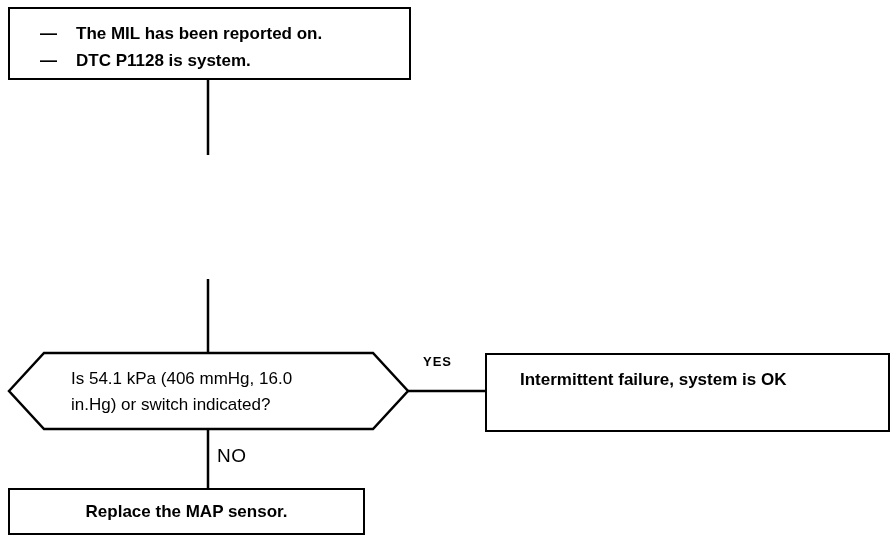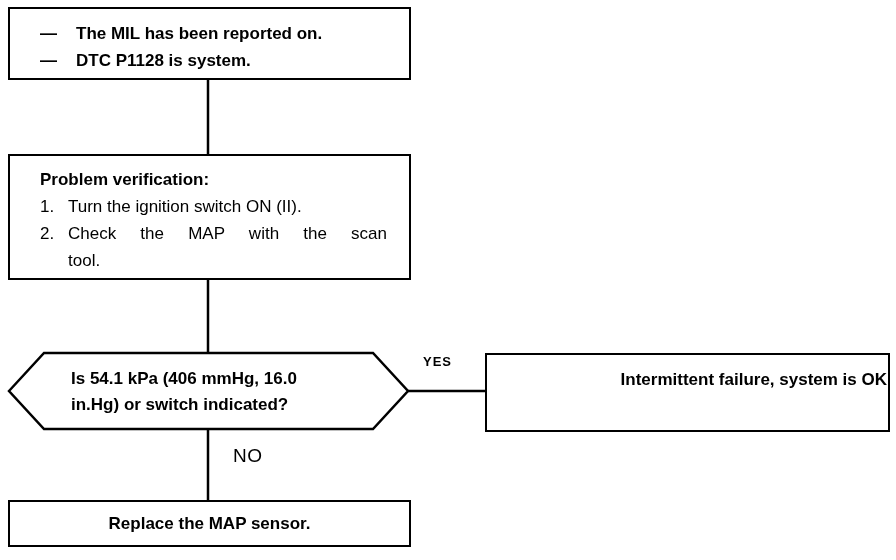--- a/index.html
+++ b/index.html
@@ -66,53 +66,51 @@
     flex: 1 1 auto;
   }
   .justify-line {
     text-align: justify;
     text-align-last: justify;
   }
   .decision-text {
     position: absolute;
     left: 71px; top: 366px;
     width: 320px;
-    font-weight: 700;
+    font-weight: 400;
     font-size: 17px;
     line-height: 26px;
   }
   .yes-label {
     position: absolute;
     left: 423px; top: 354px;
     font-weight: 700;
     font-size: 13px;
     letter-spacing: 1px;
   }
   .no-label {
     position: absolute;
     left: 217px; top: 445px;
     font-weight: 400;
     font-size: 19px;
     letter-spacing: 0.5px;
-    margin-left: 16px;
   }
   .intermittent-box {
     left: 485px; top: 353px;
     width: 405px; height: 79px;
-    padding: 11px 1px 0 33px;
-    text-align: right;
+    padding: 11px 8px 0 33px;
   }
   .intermittent-line {
     font-weight: 700;
     font-size: 17px;
     line-height: 28px;
   }
   .action-box {
-    left: 8px; top: 500px;
-    width: 403px; height: 47px;
+    left: 8px; top: 488px;
+    width: 357px; height: 47px;
     display: flex;
     align-items: center;
     justify-content: center;
   }
   .action-text {
     font-weight: 700;
     font-size: 17px;
   }
 </style>
 </head>
@@ -132,34 +130,20 @@
     <div class="symptom-row">
       <span class="symptom-dash">—</span>
       <span>The MIL has been reported on.</span>
     </div>
     <div class="symptom-row">
       <span class="symptom-dash">—</span>
       <span>DTC P1128 is system.</span>
     </div>
   </div>
 
-  <div class="box verification-box">
-    <div class="verification-title">Problem verification:</div>
-    <div class="step-row">
-      <span class="step-num">1.</span>
-      <span class="step-text">Turn the ignition switch ON (II).</span>
-    </div>
-    <div class="step-row">
-      <span class="step-num">2.</span>
-      <span class="step-text">
-        <span style="display:block" class="justify-line">Check the MAP with the scan</span>
-        <span style="display:block">tool.</span>
-      </span>
-    </div>
-  </div>
 
   <div class="decision-text">
     <div>Is 54.1 kPa (406 mmHg, 16.0</div>
     <div>in.Hg) or switch indicated?</div>
   </div>
 
   <div class="yes-label">YES</div>
   <div class="no-label">NO</div>
 
   <div class="box intermittent-box">

